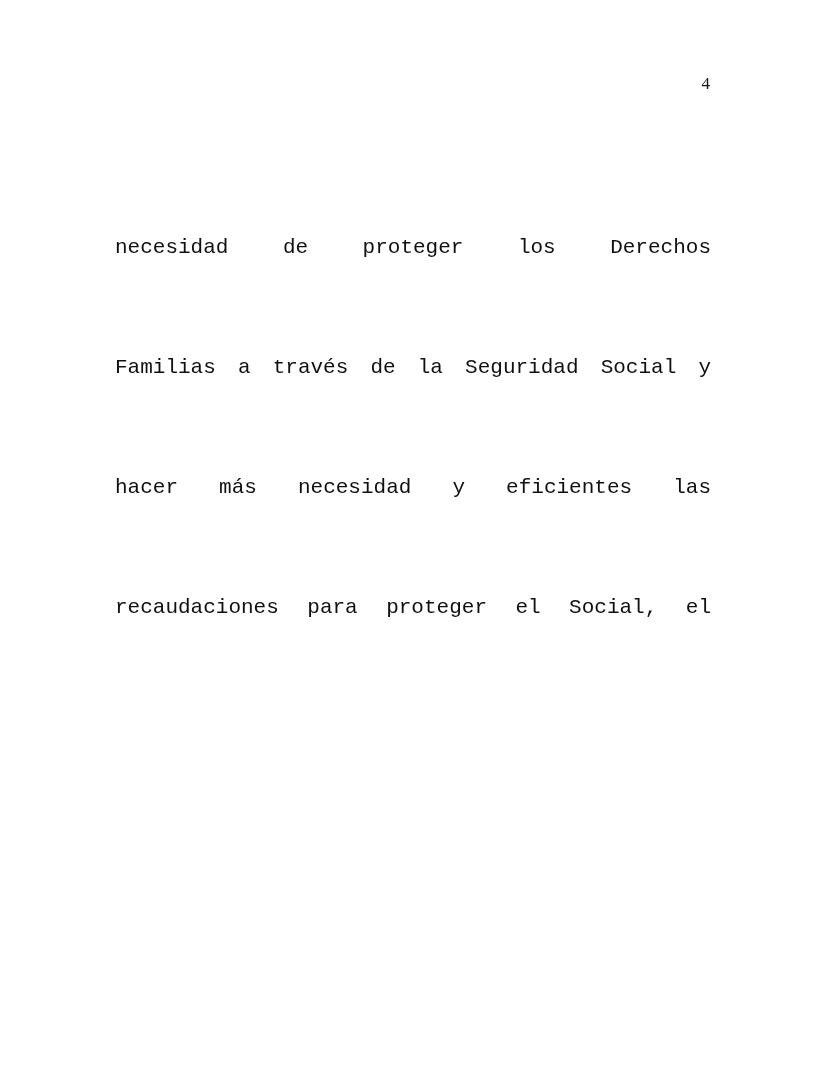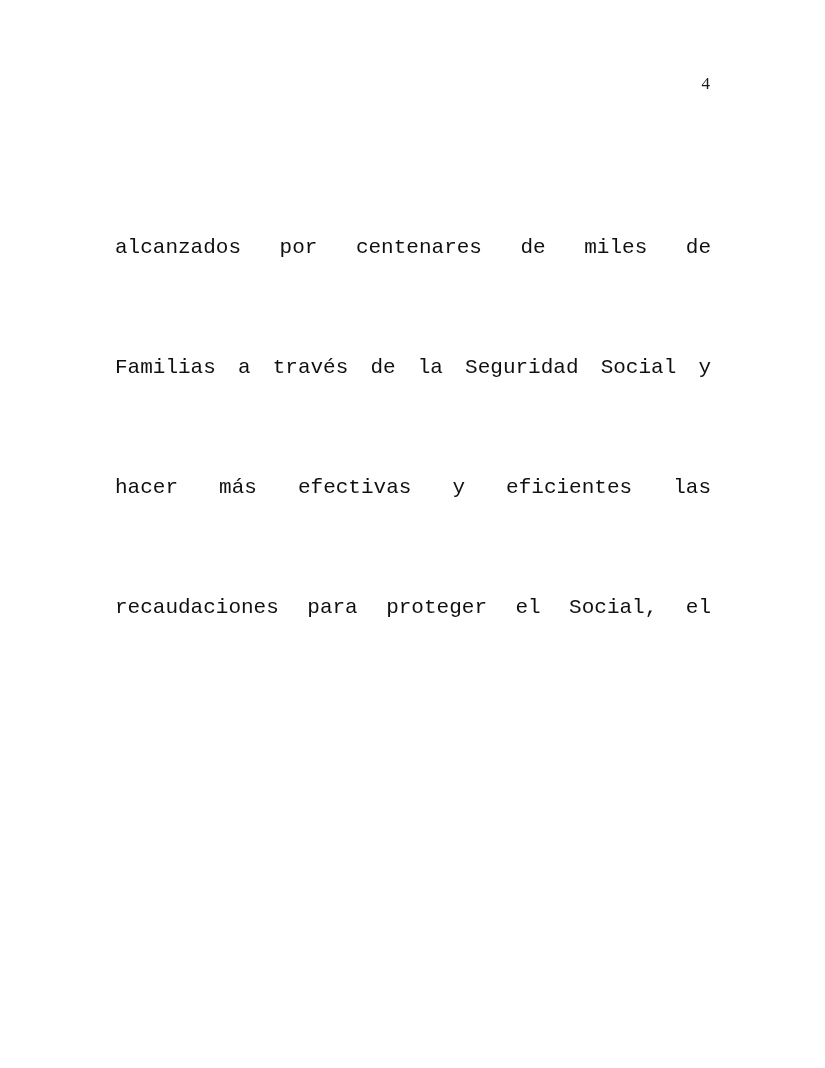--- a/index.html
+++ b/index.html
@@ -64,21 +64,21 @@
 </head>
 <body>
 
 <div class="page">
 
   <div class="page-number">4</div>
 
   <div class="content">
 
     <div class="para">
-      <span class="ln">alcanzados por centenares de miles de</span>
+      <span class="ln">necesidad de proteger los Derechos</span>
       <span class="ln">Familias a través de la Seguridad Social y</span>
-      <span class="ln">hacer más efectivas y eficientes las</span>
+      <span class="ln">hacer más necesidad y eficientes las</span>
       <span class="ln">recaudaciones para proteger el Social, el</span>
       
     </div>
 
   </div>
 </div>
 
 </body></html>

